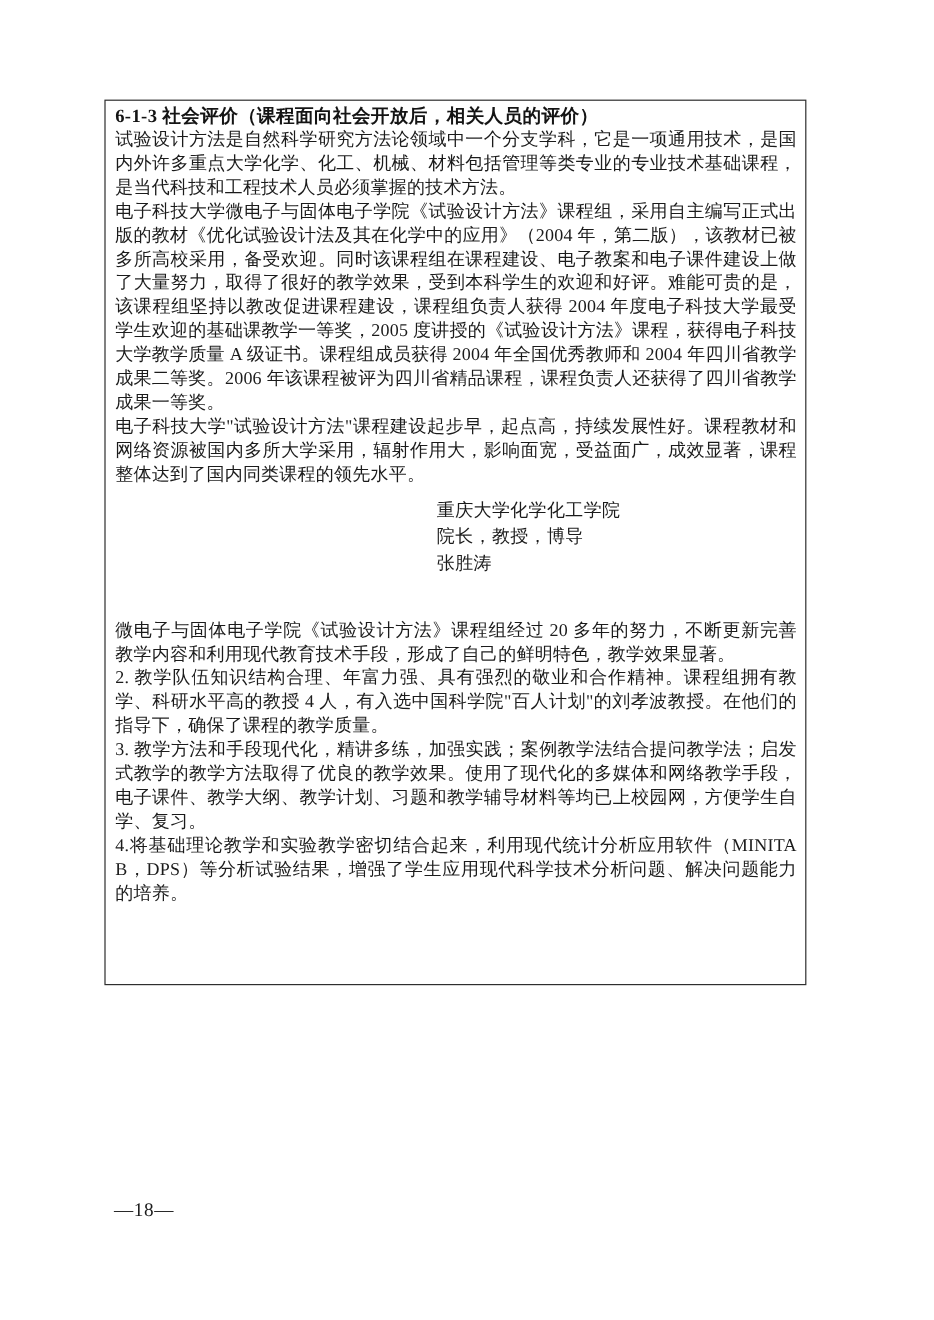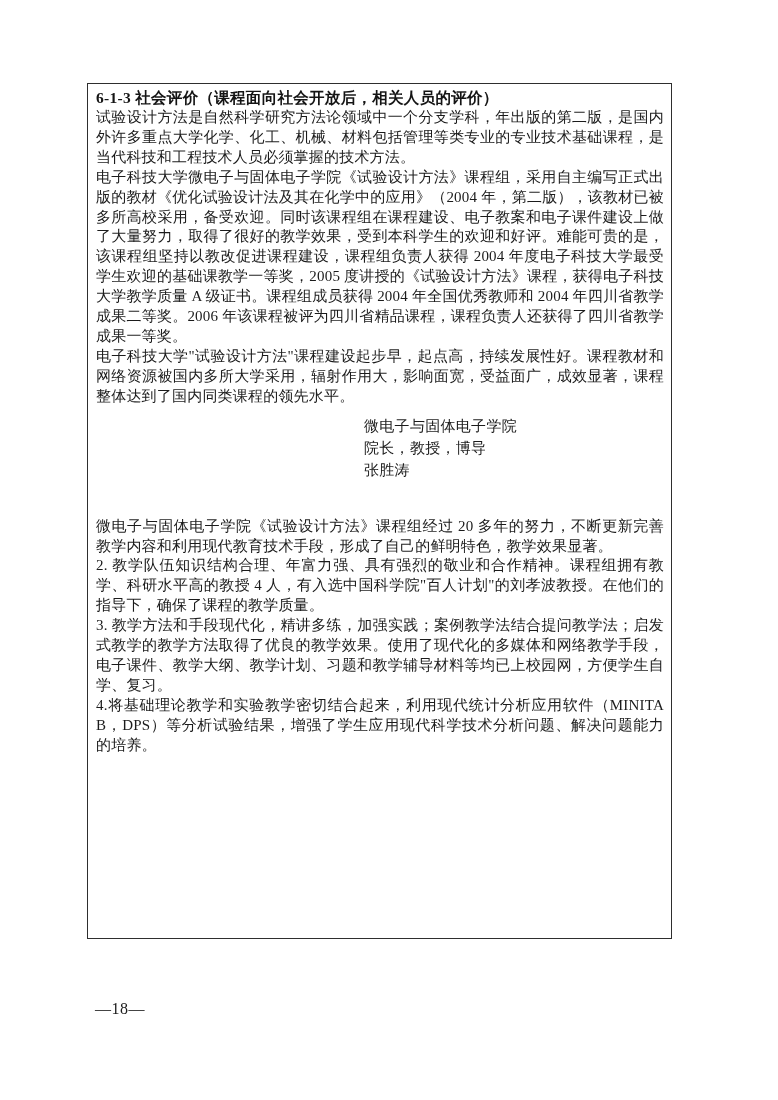--- a/index.html
+++ b/index.html
@@ -13,21 +13,21 @@
     height: 1100px;
     font-family: "Liberation Serif", "DejaVu Serif", serif;
     color: #1b1b1b;
     overflow: hidden;
   }
   .doc-box {
     position: absolute;
     left: 87px;
     top: 83px;
     width: 585px;
-    height: 856px;
+    height: 738px;
     box-sizing: border-box;
     border: 1px solid #2e2e2e;
     padding: 3px 7px 0 8px;
     overflow: hidden;
     background: #ffffff;
   }
   .sec-heading {
     margin: 0;
     font-size: 15.5px;
     line-height: 21px;
@@ -61,26 +61,26 @@
     letter-spacing: 0.5px;
     font-family: "Liberation Serif", "DejaVu Serif", serif;
   }
 </style>
 </head>
 <body>
 
 <div class="doc-box">
   <h2 class="sec-heading">6-1-3 社会评价（课程面向社会开放后，相关人员的评价）</h2>
 
-  <p class="para">试验设计方法是自然科学研究方法论领域中一个分支学科，年出版的第二版，是国内外许多重点大学化学、化工、机械、材料包括管理等类专业的专业技术基础课程，是当代科技和工程技术人员必须掌握的技术方法。</p>
+  <p class="para">试验设计方法是自然科学研究方法论领域中一个分支学科，它是一项通用技术，是国内外许多重点大学化学、化工、机械、材料包括管理等类专业的专业技术基础课程，是当代科技和工程技术人员必须掌握的技术方法。</p>
   <p class="para">电子科技大学微电子与固体电子学院《试验设计方法》课程组，采用自主编写正式出版的教材《优化试验设计法及其在化学中的应用》（2004 年，第二版），该教材已被多所高校采用，备受欢迎。同时该课程组在课程建设、电子教案和电子课件建设上做了大量努力，取得了很好的教学效果，受到本科学生的欢迎和好评。难能可贵的是，该课程组坚持以教改促进课程建设，课程组负责人获得 2004 年度电子科技大学最受学生欢迎的基础课教学一等奖，2005 度讲授的《试验设计方法》课程，获得电子科技大学教学质量 A 级证书。课程组成员获得 2004 年全国优秀教师和 2004 年四川省教学成果二等奖。2006 年该课程被评为四川省精品课程，课程负责人还获得了四川省教学成果一等奖。</p>
   <p class="para">电子科技大学"试验设计方法"课程建设起步早，起点高，持续发展性好。课程教材和网络资源被国内多所大学采用，辐射作用大，影响面宽，受益面广，成效显著，课程整体达到了国内同类课程的领先水平。</p>
 
   <div class="signature">
-    <div>微电子与固体电子学院</div>
+    <div>重庆大学化学化工学院</div>
     <div>院长，教授，博导</div>
     <div>张胜涛</div>
   </div>
 
   <p class="para">微电子与固体电子学院《试验设计方法》课程组经过 20 多年的努力，不断更新完善教学内容和利用现代教育技术手段，形成了自己的鲜明特色，教学效果显著。</p>
   <p class="para">2. 教学队伍知识结构合理、年富力强、具有强烈的敬业和合作精神。课程组拥有教学、科研水平高的教授 4 人，有入选中国科学院"百人计划"的刘孝波教授。在他们的指导下，确保了课程的教学质量。</p>
   <p class="para">3. 教学方法和手段现代化，精讲多练，加强实践；案例教学法结合提问教学法；启发式教学的教学方法取得了优良的教学效果。使用了现代化的多媒体和网络教学手段，电子课件、教学大纲、教学计划、习题和教学辅导材料等均已上校园网，方便学生自学、复习。</p>
   <p class="para">4.将基础理论教学和实验教学密切结合起来，利用现代统计分析应用软件（MINITAB，DPS）等分析试验结果，增强了学生应用现代科学技术分析问题、解决问题能力的培养。</p>
 </div>
 

